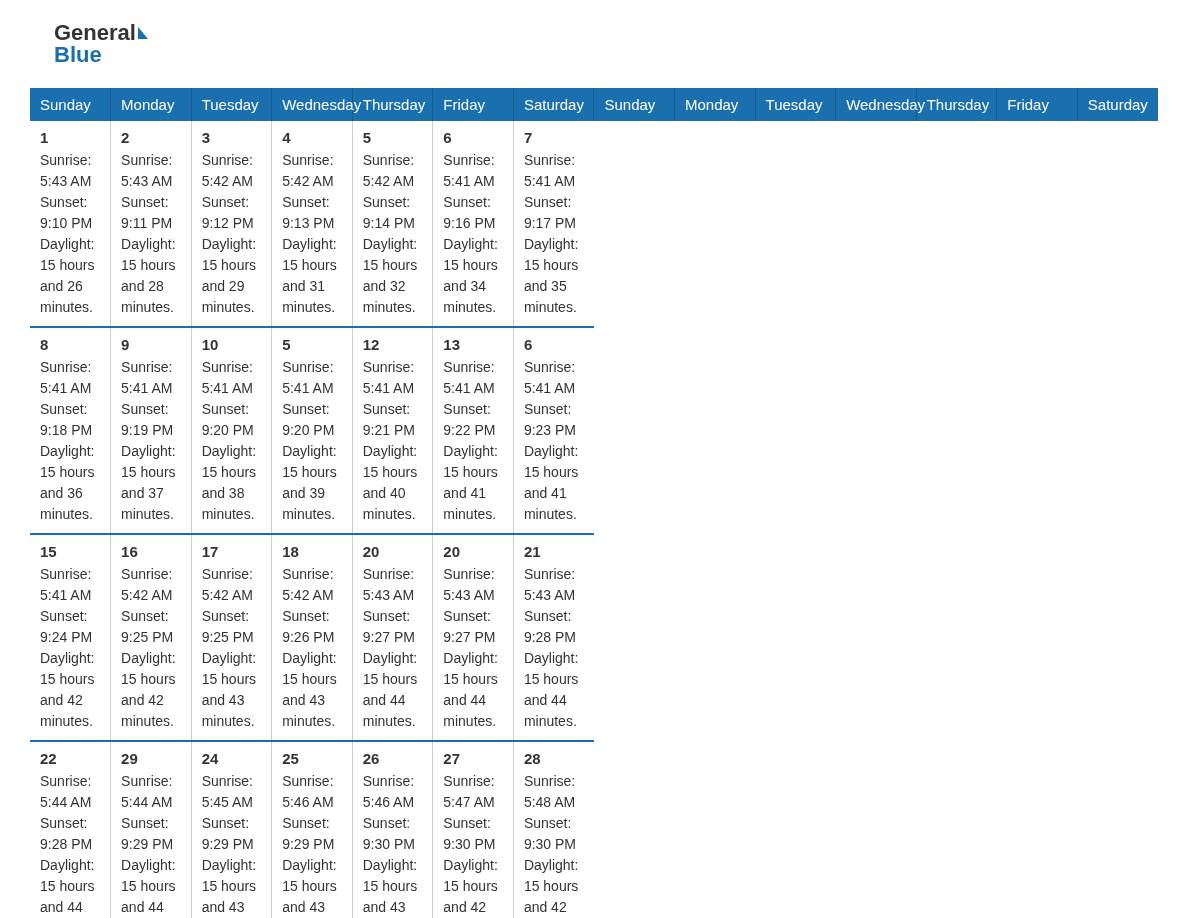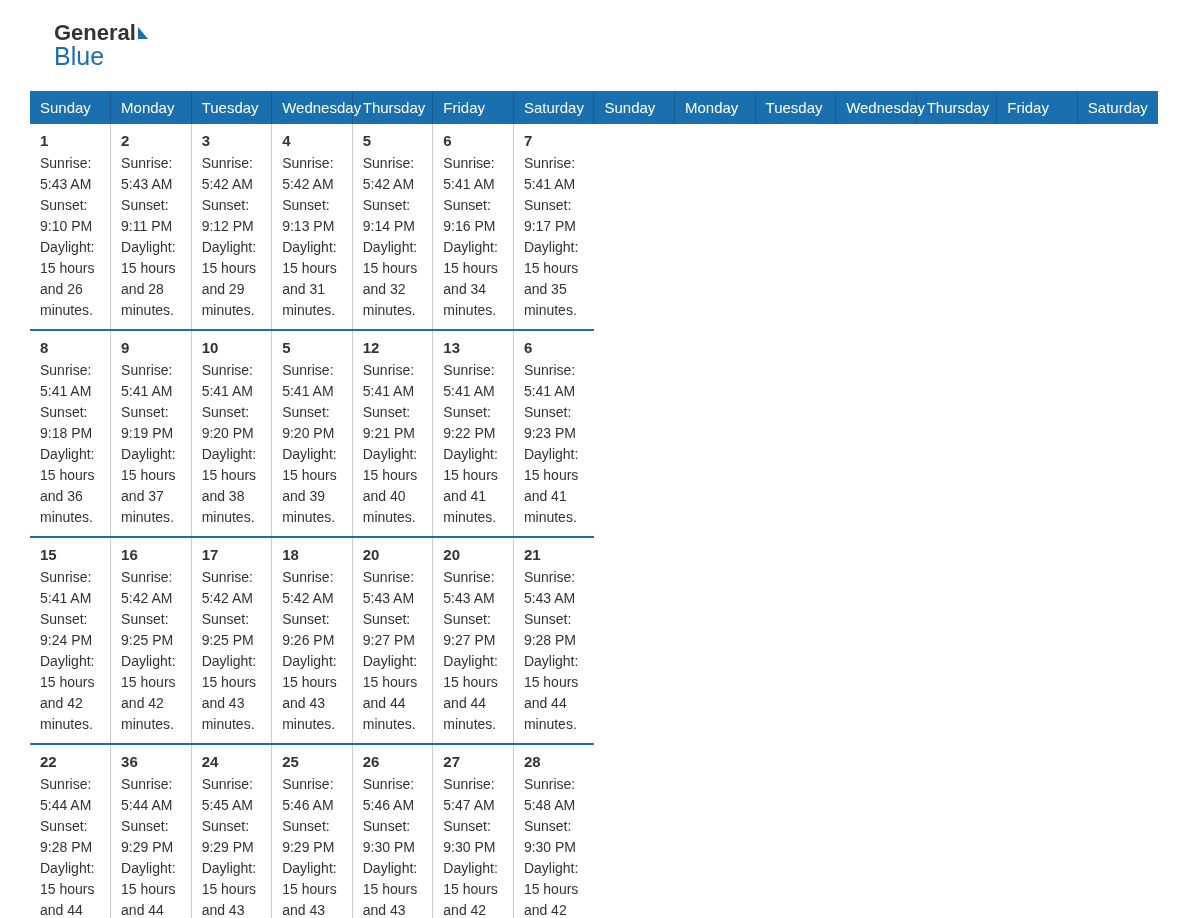--- a/index.html
+++ b/index.html
@@ -32,22 +32,22 @@
       height: 0;
       border-left: 10px solid #1a6faf;
       border-top: 12px solid transparent;
       border-bottom: 0px solid transparent;
       display: inline-block;
       margin-left: 2px;
       vertical-align: middle;
     }
     .logo-blue-text {
       color: #1a6faf;
-      font-size: 25px;
-      font-weight: normal;
+      font-size: 22px;
+      font-weight: bold;
       display: block;
       margin-top: -4px;
     }
     .title-area {
       text-align: right;
     }
     .month-title {
       font-size: 48px;
       font-weight: normal;
       color: #222;
@@ -226,21 +226,21 @@
           <span class="day-num">21</span>
           <div class="day-info">Sunrise: 5:43 AM<br>Sunset: 9:28 PM<br>Daylight: 15 hours and 44 minutes.</div>
         </td>
       </tr>
       <tr>
         <td>
           <span class="day-num">22</span>
           <div class="day-info">Sunrise: 5:44 AM<br>Sunset: 9:28 PM<br>Daylight: 15 hours and 44 minutes.</div>
         </td>
         <td>
-          <span class="day-num">36</span>
+          <span class="day-num">29</span>
           <div class="day-info">Sunrise: 5:44 AM<br>Sunset: 9:29 PM<br>Daylight: 15 hours and 44 minutes.</div>
         </td>
         <td>
           <span class="day-num">24</span>
           <div class="day-info">Sunrise: 5:45 AM<br>Sunset: 9:29 PM<br>Daylight: 15 hours and 43 minutes.</div>
         </td>
         <td>
           <span class="day-num">25</span>
           <div class="day-info">Sunrise: 5:46 AM<br>Sunset: 9:29 PM<br>Daylight: 15 hours and 43 minutes.</div>
         </td>

